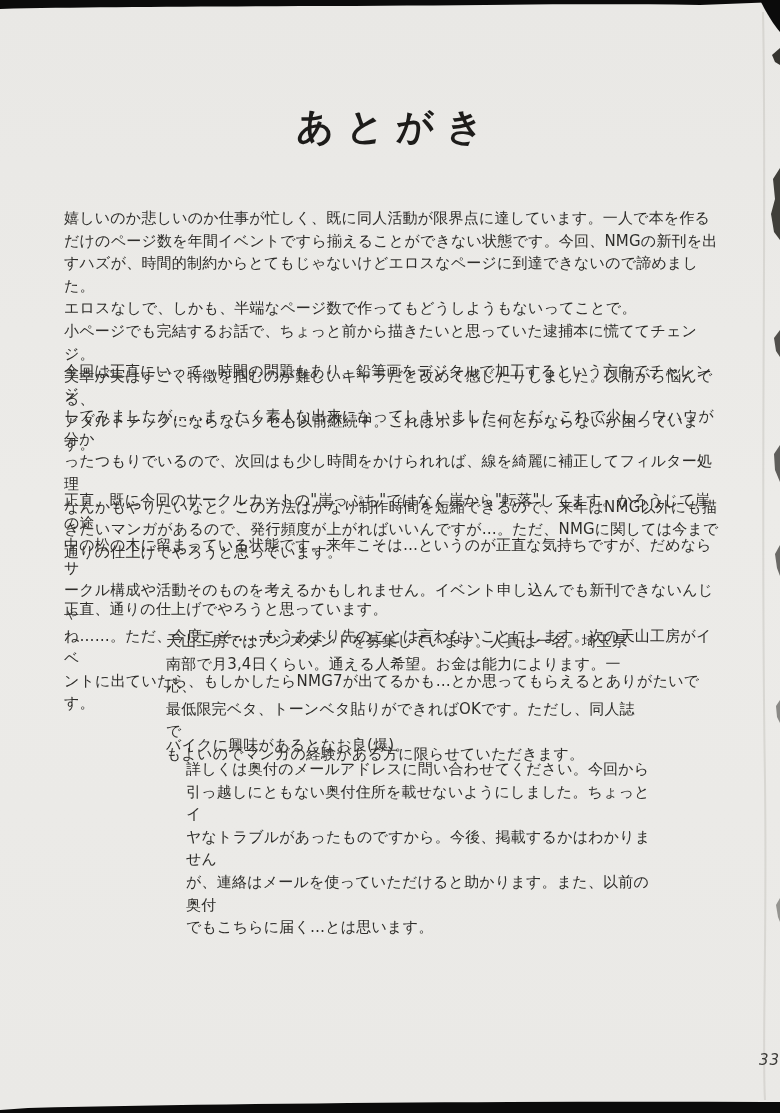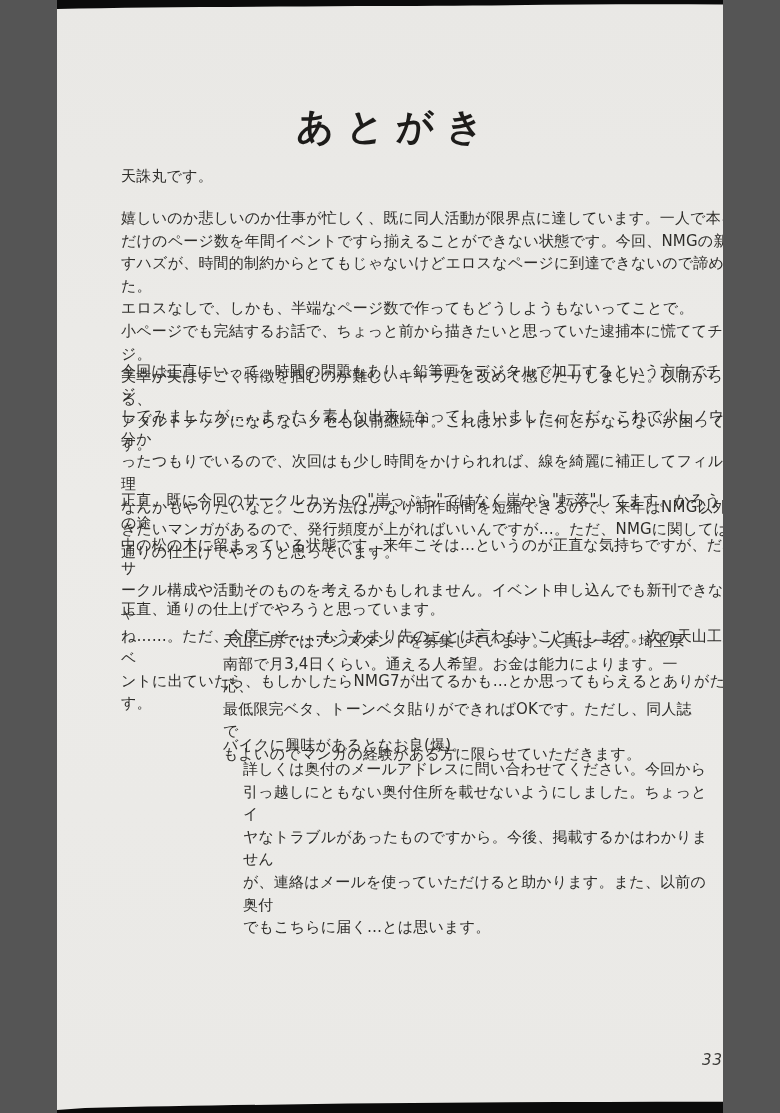--- a/index.html
+++ b/index.html
@@ -2,28 +2,27 @@
 <html><head>
 <meta charset="utf-8">
 <style>
   html, body {
     margin: 0;
     padding: 0;
     background: #555;
   }
   .page {
     position: relative;
-    width: 634px;
+    width: 780px;
     height: 1113px;
     margin: 0 auto;
     background: linear-gradient(180deg, #e9e8e5 0%, #ecebe8 45%, #eae9e6 100%);
     overflow: hidden;
     font-family: "DejaVu Sans", sans-serif;
     color: #2c2b28;
-    padding-left: 32px;
   }
   .scan-edges {
     position: absolute;
     top: 0; left: 0;
     width: 780px; height: 1113px;
     pointer-events: none;
   }
   .title {
     position: absolute;
     top: 102px;
@@ -81,21 +80,20 @@
     <path d="M780,445 l-6,9 1,16 5,12 Z" fill="#14130f" opacity="0.65"></path>
     <path d="M780,545 l-5,9 2,14 3,8 Z" fill="#14130f" opacity="0.6"></path>
     <path d="M780,700 l-4,6 1,11 3,6 Z" fill="#14130f" opacity="0.45"></path>
     <path d="M780,898 l-4,7 2,12 2,5 Z" fill="#14130f" opacity="0.4"></path>
     <path d="M763,12 C767,200 760,480 765,780 C767,950 762,1050 765,1100" stroke="#c9c7c1" stroke-width="2" fill="none" opacity="0.55"></path>
     <path d="M0,1113 V1110 L28,1108 C250,1103 520,1101 780,1102 V1113 Z" fill="#0b0b0b"></path>
   </svg>
 
   <h1 class="title">あとがき</h1>
 
-  <div class="tblock main-col greeting">天誅丸です。</div>
 
   <div class="tblock main-col para1">嬉しいのか悲しいのか仕事が忙しく、既に同人活動が限界点に達しています。一人で本を作る
 だけのページ数を年間イベントですら揃えることができない状態です。今回、NMGの新刊を出
 すハズが、時間的制約からとてもじゃないけどエロスなページに到達できないので諦めました。
 エロスなしで、しかも、半端なページ数で作ってもどうしようもないってことで。
 小ページでも完結するお話で、ちょっと前から描きたいと思っていた逮捕本に慌ててチェンジ。
 美幸が実はすごく特徴を掴むのが難しいキャラだと改めて感じたりしました。以前から悩んでる、
 アダルトチックにならないクセも以前継続中。これはホントに何とかならないか困っています。</div>
 
   <div class="tblock main-col para2">今回は正直にいって、時間の問題もあり、鉛筆画をデジタルで加工するという方向でチャレンジ

